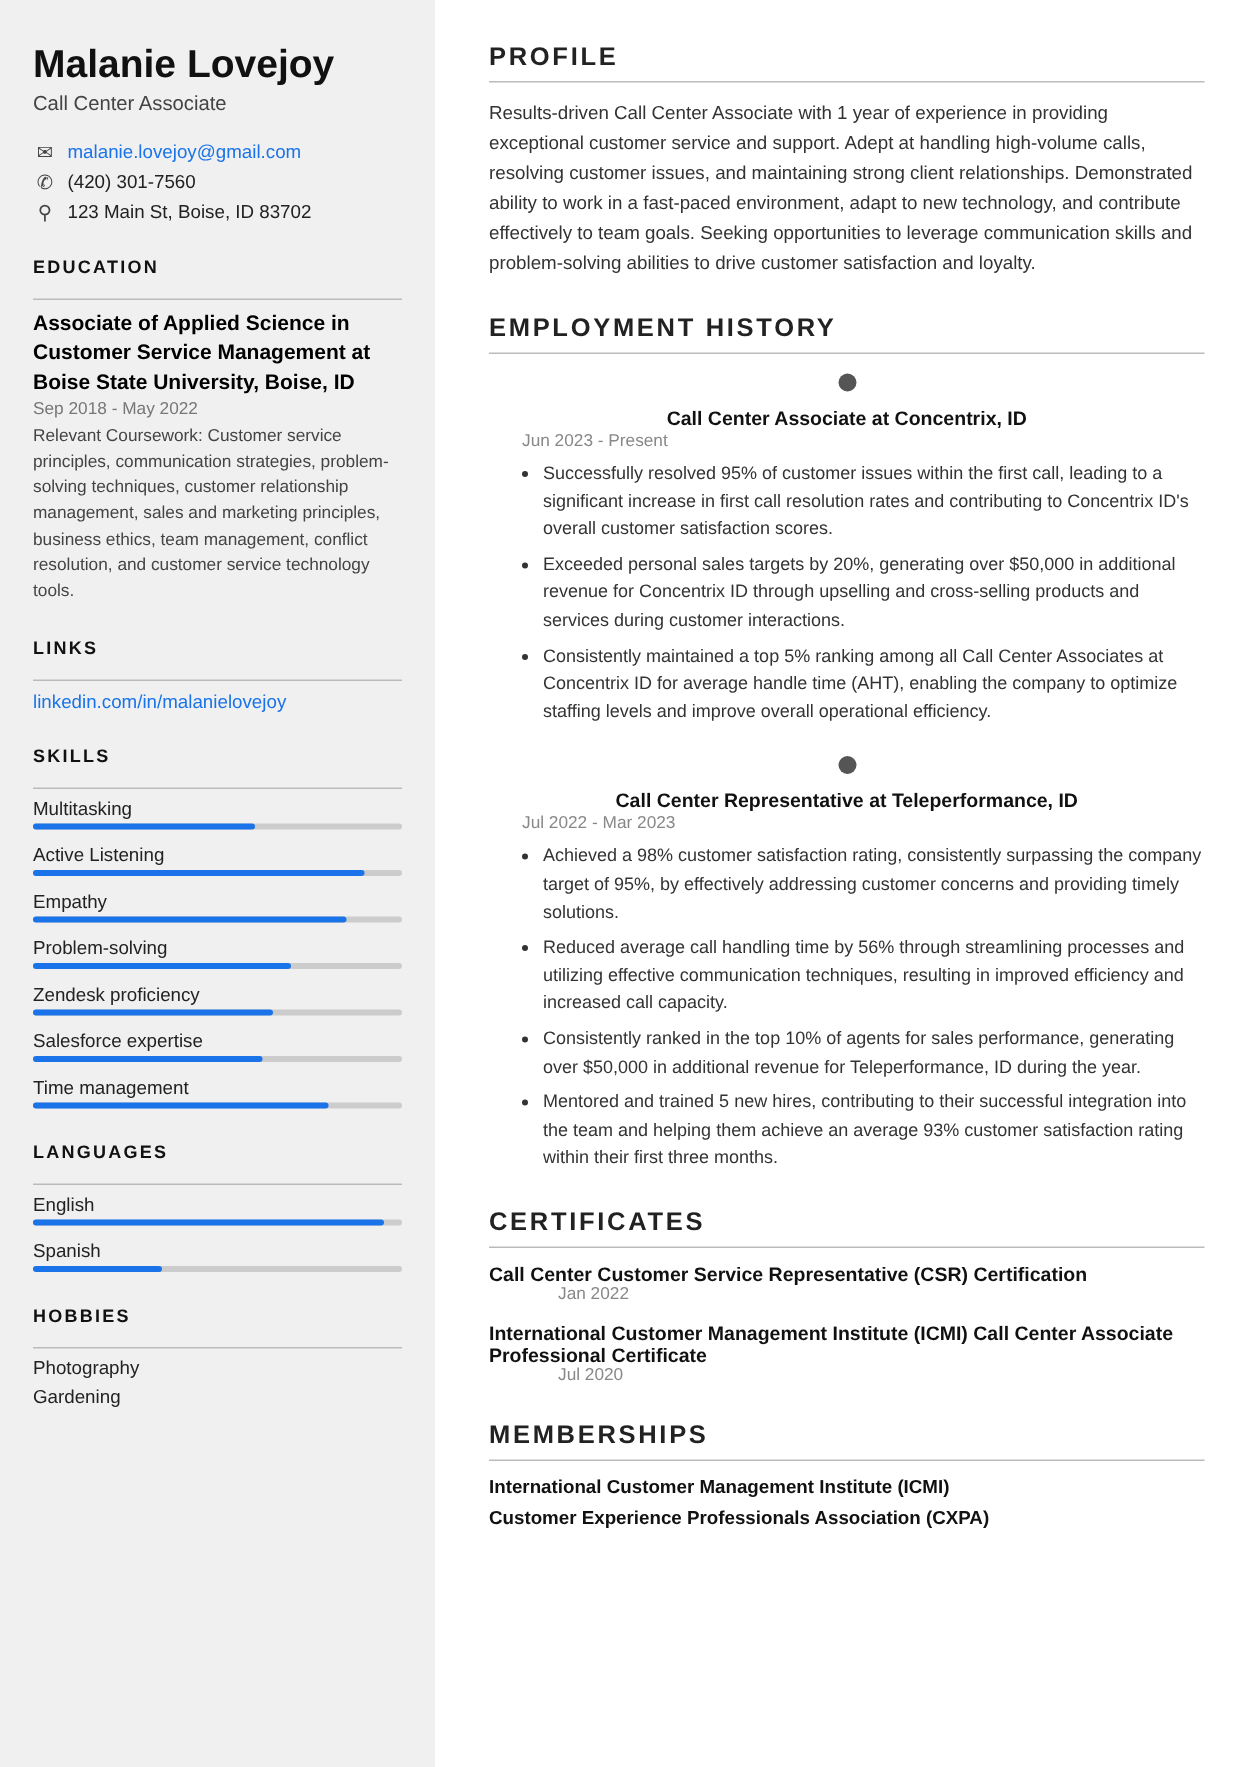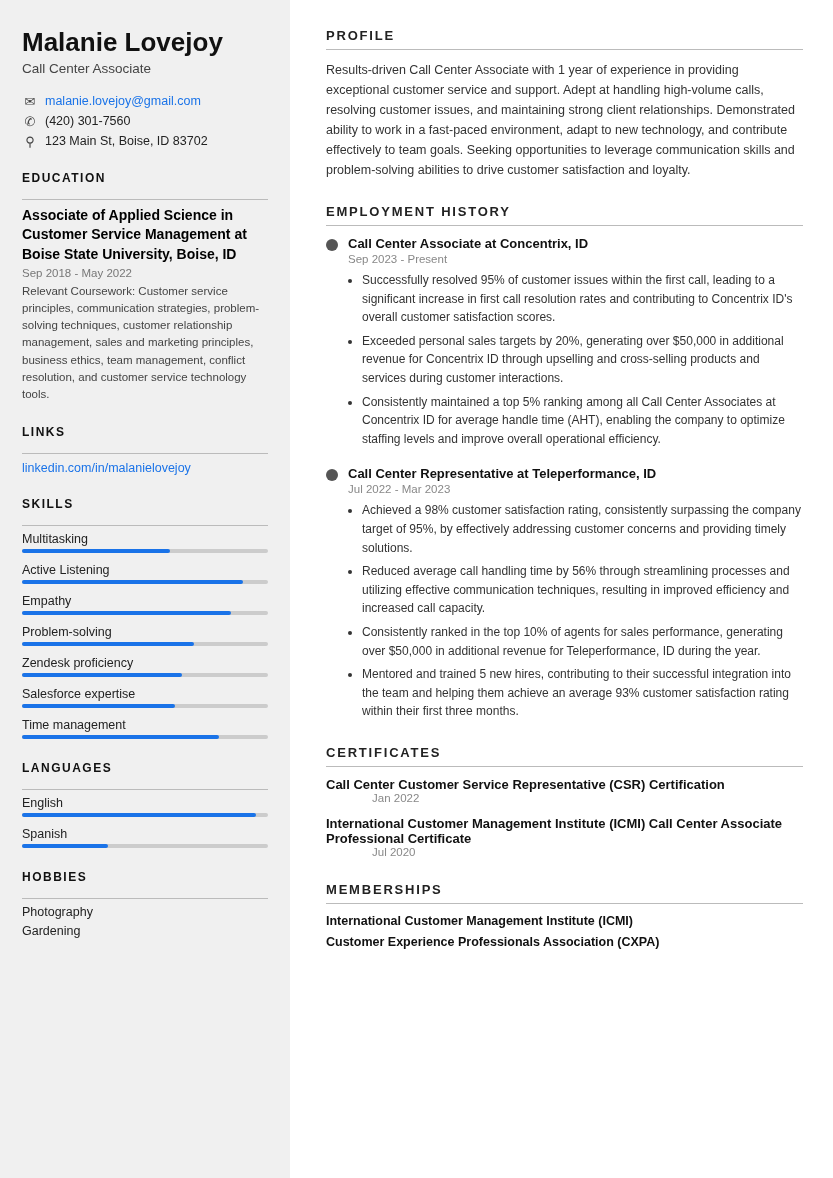--- a/index.html
+++ b/index.html
@@ -119,21 +119,21 @@
       margin-bottom: 5px;
     }
 
     
     .main {
       flex: 1;
       padding: 28px 30px 28px 36px;
       background: #fff;
     }
     .main-section-title {
-      font-size: 13px;
+      font-size: 17px;
       font-weight: 900;
       letter-spacing: 1.8px;
       text-transform: uppercase;
       color: #222;
       padding-bottom: 6px;
       border-bottom: 1.5px solid #bbb;
       margin-bottom: 10px;
       margin-top: 24px;
     }
     .main-section-title:first-child {
@@ -145,20 +145,21 @@
       line-height: 1.6;
     }
     .job-entry {
       margin-bottom: 18px;
     }
     .job-header {
       display: flex;
       align-items: center;
       gap: 10px;
       margin-bottom: 2px;
+      flex-direction: column;
     }
     .job-dot {
       width: 12px;
       min-width: 12px;
       height: 12px;
       border-radius: 50%;
       background: #555;
       margin-top: 3px;
     }
     .job-title {
@@ -308,21 +309,21 @@
     <div class="main-section-title">PROFILE</div>
     <div class="profile-text">Results-driven Call Center Associate with 1 year of experience in providing exceptional customer service and support. Adept at handling high-volume calls, resolving customer issues, and maintaining strong client relationships. Demonstrated ability to work in a fast-paced environment, adapt to new technology, and contribute effectively to team goals. Seeking opportunities to leverage communication skills and problem-solving abilities to drive customer satisfaction and loyalty.</div>
 
     <div class="main-section-title">EMPLOYMENT HISTORY</div>
     <div id="jobs-container">
         <div class="job-entry">
     <div class="job-header">
       <div class="job-dot"></div>
       <div class="job-title">Call Center Associate at Concentrix, ID</div>
     </div>
-    <div class="job-dates">Sep 2023 - Present</div>
+    <div class="job-dates">Jun 2023 - Present</div>
     <ul class="job-bullets">
             <li>Successfully resolved 95% of customer issues within the first call, leading to a significant increase in first call resolution rates and contributing to Concentrix ID's overall customer satisfaction scores.</li>
             <li>Exceeded personal sales targets by 20%, generating over $50,000 in additional revenue for Concentrix ID through upselling and cross-selling products and services during customer interactions.</li>
             <li>Consistently maintained a top 5% ranking among all Call Center Associates at Concentrix ID for average handle time (AHT), enabling the company to optimize staffing levels and improve overall operational efficiency.</li>
           </ul>
   </div>
         <div class="job-entry">
     <div class="job-header">
       <div class="job-dot"></div>
       <div class="job-title">Call Center Representative at Teleperformance, ID</div>

